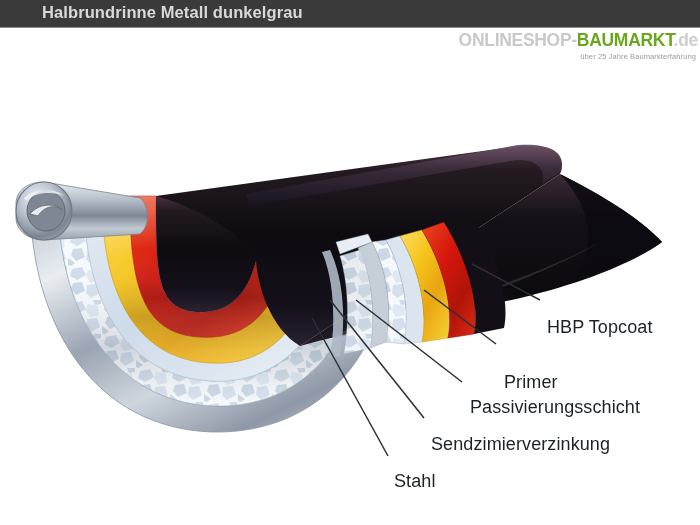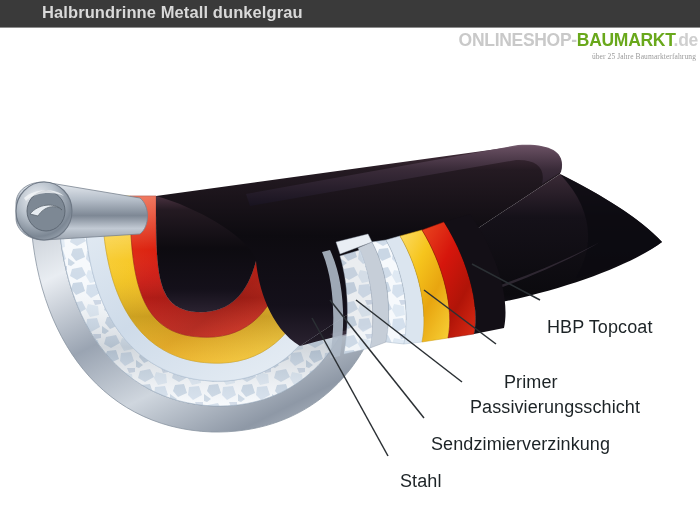--- a/index.html
+++ b/index.html
@@ -60,21 +60,21 @@
   .logo-gray   { color: #c9c9c9; }
   .logo-green  { color: #69a81b; }
   .logo-de     { color: #cfcfcf; }
   #logo-sub {
     font-size: 7.5px;
     color: #9a9a9a;
     letter-spacing: 0.1px;
     white-space: nowrap;
     padding-top: 3px;
     padding-right: 2px;
-    font-family: Liberation Serif, serif;
+    font-family: Liberation Sans, sans-serif;
   }
 
   
   #illustration {
     position: absolute;
     left: 0;
     top: 28px;
     width: 700px;
     height: 496px;
   }
@@ -92,21 +92,21 @@
     font-size: 18px;
     color: #1c2326;
     white-space: nowrap;
     font-family: "Liberation Sans", sans-serif;
     letter-spacing: 0.1px;
   }
   #label-topcoat    { left: 547px; top: 289px; }
   #label-primer     { left: 504px; top: 344px; }
   #label-passiv     { left: 470px; top: 369px; }
   #label-sendzimier { left: 431px; top: 406px; }
-  #label-stahl      { left: 394px; top: 443px; margin-left: 6px; }
+  #label-stahl      { left: 394px; top: 443px; }
 </style>
 </head>
 <body>
 
 <div id="page">
 
   <div id="header">
     <div id="header-title">Halbrundrinne Metall dunkelgrau</div>
 
     <div id="logo">

